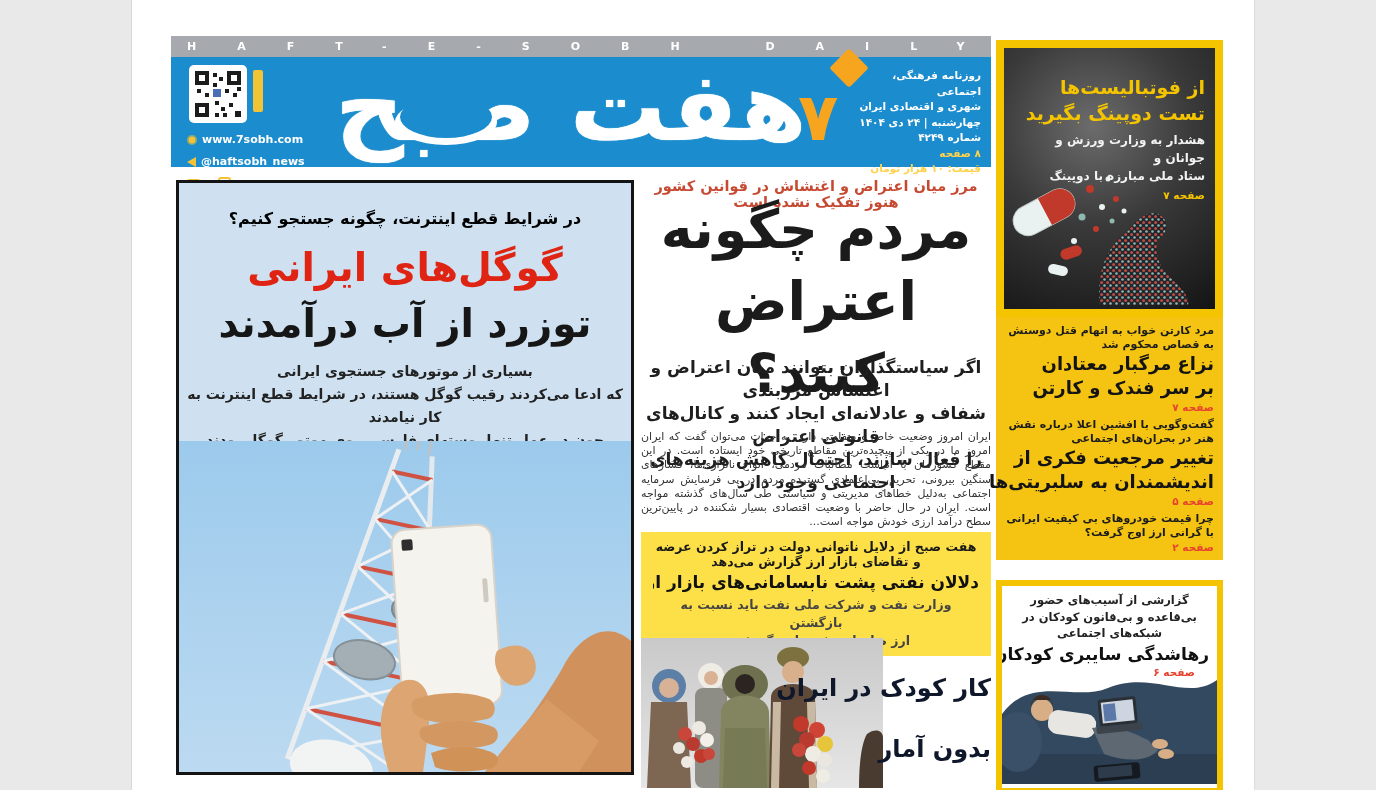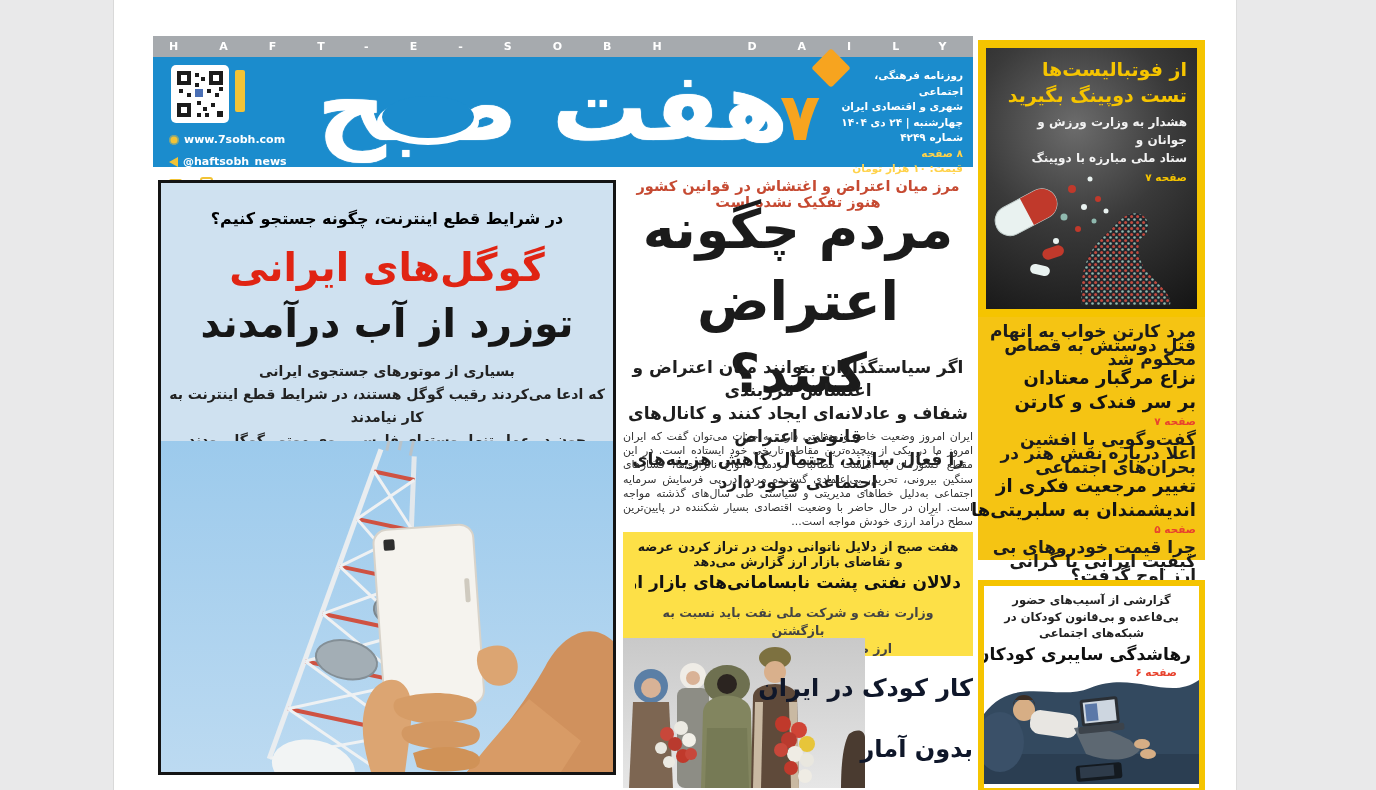--- a/index.html
+++ b/index.html
@@ -1,17 +1,17 @@
 <!DOCTYPE html>
 <html><head>
 <meta charset="utf-8">
 <style>
   html,body{margin:0;padding:0;background:#e9e9ea;font-family:"DejaVu Sans","Liberation Sans",sans-serif;}
   .canvas{position:relative;width:1376px;height:790px;overflow:hidden;background:#e9e9ea;}
-  .page{position:absolute;left:113px;top:0;width:1122px;height:790px;background:#ffffff;border-left:1px solid #d9d9d9;border-right:1px solid #dddddd;}
+  .page{position:absolute;left:131px;top:0;width:1122px;height:790px;background:#ffffff;border-left:1px solid #d9d9d9;border-right:1px solid #dddddd;}
   .rtl{direction:rtl;}
 
   
   .letters-bar{position:absolute;left:39px;top:36px;width:820px;height:21px;background:#a6aaae;color:#ffffff;
     font-size:11px;font-weight:bold;line-height:21px;padding-left:16px;letter-spacing:41px;white-space:nowrap;overflow:hidden;box-sizing:border-box;}
   .blue-band{position:absolute;left:39px;top:57px;width:820px;height:110px;background:#1b8ccd;}
   .qr{position:absolute;left:18px;top:8px;width:58px;height:58px;background:#ffffff;border-radius:5px;padding:4px;box-sizing:border-box;}
   .scan-tag{position:absolute;left:82px;top:13px;width:10px;height:42px;background:#f2c335;border-radius:2px;}
   .social{position:absolute;left:16px;top:68px;color:#ffffff;font-size:11px;font-weight:bold;}
   .social-line{display:flex;align-items:center;gap:5px;height:15px;margin-top:7px;}
@@ -46,38 +46,38 @@
   .m-kicker{position:absolute;top:178px;width:100%;text-align:center;font-size:14.5px;font-weight:bold;color:#c64a32;}
   .m-headline{position:absolute;top:194px;width:100%;text-align:center;font-size:54px;font-weight:bold;color:#1b1b1b;line-height:72px;}
   .m-subhead{position:absolute;top:356px;width:100%;text-align:center;font-size:17px;font-weight:bold;color:#1f1f1f;line-height:23px;}
   .m-bodywrap{position:absolute;top:430px;width:100%;}
   .m-body{font-size:11px;line-height:14.2px;color:#333333;text-align:justify;}
   .m-ref{margin-top:2px;text-align:left;font-size:12px;font-weight:bold;color:#e8432e;direction:rtl;}
   .m-ref span{float:right;}
   .graybox{position:absolute;top:532px;width:350px;height:124px;background:#fde047;box-sizing:border-box;padding:7px 12px 0 12px;text-align:center;}
   .gb-kicker{font-size:12.5px;font-weight:bold;color:#191919;}
   .gb-headline{margin-top:3px;font-size:17px;font-weight:bold;color:#111111;white-space:nowrap;overflow:hidden;}
-  .gb-sub{margin-top:12px;font-size:12.5px;font-weight:bold;color:#444444;line-height:18px;}
+  .gb-sub{margin-top:4px;font-size:12.5px;font-weight:bold;color:#444444;line-height:18px;}
   .gb-ref{margin-top:1px;font-size:11px;font-weight:bold;color:#e8432e;}
   .kids-photo{position:absolute;left:0;top:638px;width:242px;height:150px;}
   .kids-text{position:absolute;left:170px;top:644px;width:180px;text-align:right;direction:rtl;}
   .kt-line{font-size:24px;font-weight:bold;color:#0f172a;line-height:33px;white-space:nowrap;margin-top:28px;}
   .kt-sub{margin-top:8px;font-size:12px;font-weight:bold;color:#3a3a3a;line-height:18px;}
 
   
   .doping{position:absolute;left:864px;top:40px;width:227px;height:277px;box-sizing:border-box;border:8px solid #f5c400;
     background:radial-gradient(circle at 42% 30%, #6c6c6c 0%, #3a3a3a 45%, #141414 100%);overflow:hidden;}
-  .dp-text{position:relative;z-index:2;padding:8px 10px 0 8px;text-align:right;direction:rtl;}
+  .dp-text{position:relative;z-index:2;padding:26px 10px 0 8px;text-align:right;direction:rtl;}
   .dp-h{font-size:19px;font-weight:bold;color:#f5c400;line-height:26px;white-space:nowrap;}
   .dp-sub{margin-top:5px;font-size:12px;font-weight:bold;color:#f2f2f2;line-height:18px;}
   .dp-ref{margin-top:4px;font-size:10.5px;font-weight:bold;color:#f5c400;}
   .dp-art{position:absolute;left:0;bottom:0;z-index:1;}
 
   .yellowsec{position:absolute;left:864px;top:317px;width:227px;height:243px;background:#f5c413;box-sizing:border-box;padding:7px 9px 0 6px;text-align:right;direction:rtl;}
-  .ys-kicker{font-size:17px;font-weight:bold;color:#1c1c1c;line-height:14px;}
+  .ys-kicker{font-size:11px;font-weight:bold;color:#1c1c1c;line-height:14px;}
   .ys-h{font-size:18px;font-weight:bold;color:#141414;line-height:24px;white-space:nowrap;overflow:visible;}
   .ys-h.small{font-size:16px;}
   .ys-ref{font-size:10.5px;font-weight:bold;color:#e8432e;margin:1px 0 5px 0;}
 
   .cyber{position:absolute;left:864px;top:566px;width:227px;height:214px;box-sizing:border-box;border:6px solid #f5c400;background:#ffffff;overflow:hidden;margin-top:14px;}
   .cy-text{position:relative;z-index:2;padding:6px 8px 0 8px;text-align:center;direction:rtl;}
   .cy-kicker{font-size:11.5px;font-weight:bold;color:#222222;line-height:16.5px;}
   .cy-h{margin-top:2px;font-size:17px;font-weight:bold;color:#101010;white-space:nowrap;}
   .cy-ref{margin-top:2px;font-size:10.5px;font-weight:bold;color:#e8432e;text-align:right;padding-right:14px;}
   .cy-art{position:absolute;left:0;bottom:0;z-index:1;}

